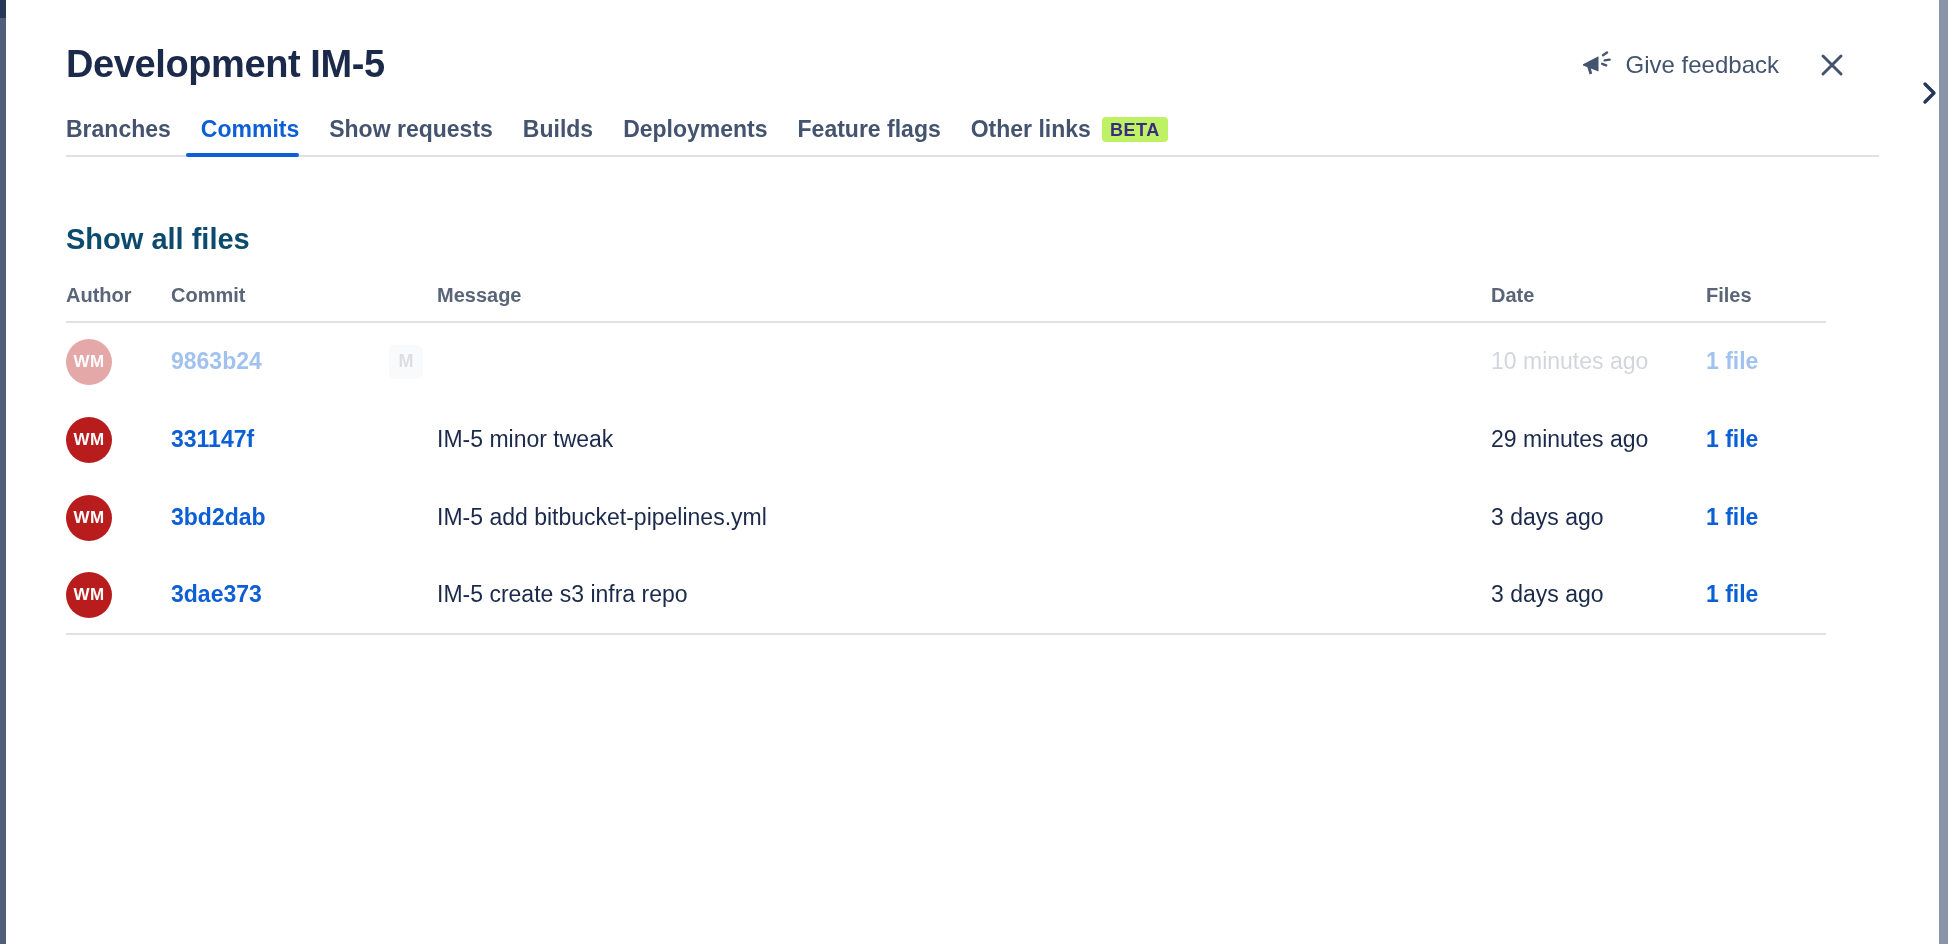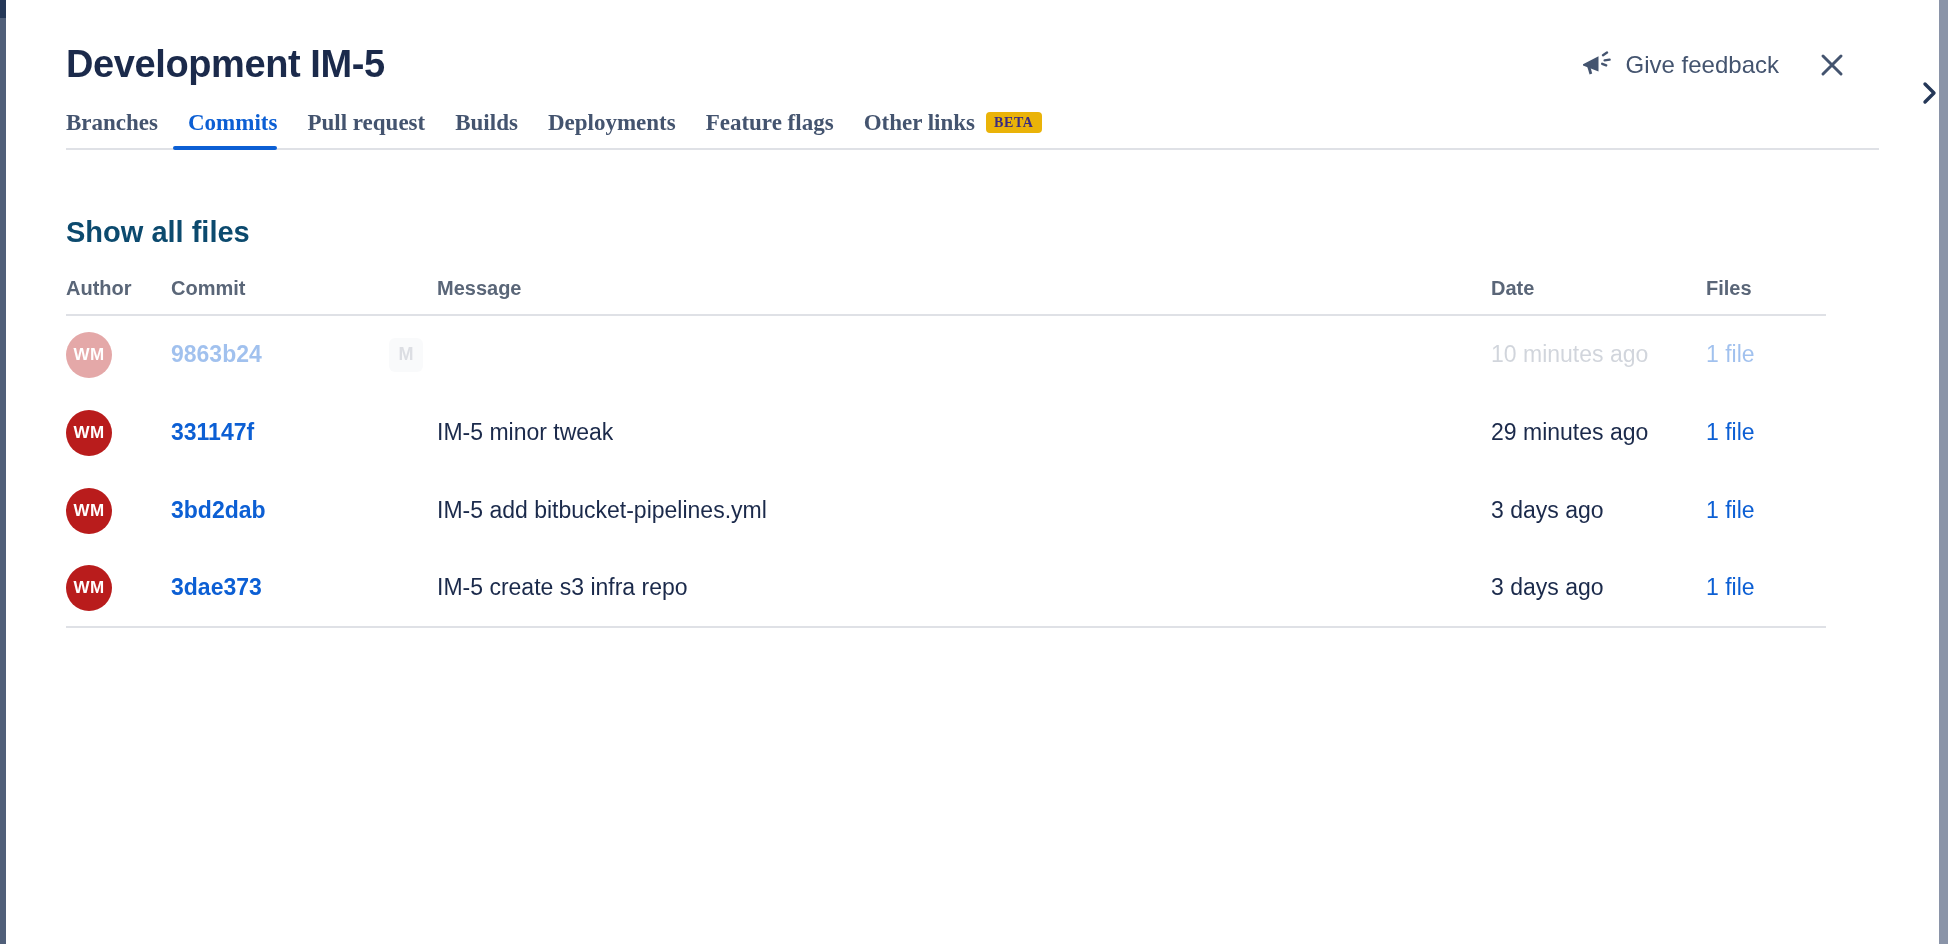--- a/index.html
+++ b/index.html
@@ -90,24 +90,23 @@
   .feedback-icon { display: flex; align-items: center; }
   .close-btn {
     display: flex; align-items: center; justify-content: center;
     width: 34px; height: 34px;
     color: #44546f;
     cursor: pointer;
   }
 
   
   .tabs-wrap {
-    margin-top: 24px;
+    margin-top: 30px;
     padding: 0 60px 0 60px;
     position: relative;
-    font-family: Liberation Serif, serif;
   }
   .tabs {
     display: flex;
     align-items: flex-end;
     gap: 0;
     border-bottom: 2px solid #dfe1e6;
     position: relative;
   }
   .tab {
     font-size: 23px;
@@ -126,23 +125,23 @@
   .tab.active::after {
     content: "";
     position: absolute;
     left: 0; right: 15px;
     bottom: -2px;
     height: 4px;
     background: #0c5fd4;
     border-radius: 2px;
   }
   .beta-badge {
-    background: #eab308;
+    background: #bef264;
     color: #3a2b80;
-    font-size: 14px;
+    font-size: 18px;
     font-weight: bold;
     letter-spacing: 0.6px;
     border-radius: 4px;
     padding: 4px 8px 3px 8px;
     line-height: 1;
   }
 
   
   .repo-row {
     display: flex;
@@ -260,21 +259,21 @@
     text-overflow: ellipsis;
   }
   .msg-text.muted { color: #8993a4; }
   .date-text {
     font-size: 23px;
     color: #1b2a4b;
   }
   .date-text.muted { color: #8993a4; }
   .files-link {
     font-size: 23px;
-    font-weight: normal;
+    font-weight: bold;
     color: #0c5fd4;
     cursor: pointer;
   }
   .msg-indent { padding-left: 48px; }
 </style>
 </head>
 <body>
 
 <div class="app">
 
@@ -316,21 +315,21 @@
 
     <div class="tabs-wrap">
       <div class="tabs">
         <div class="tab">
           <span>Branches</span>
         </div>
         <div class="tab active">
           <span>Commits</span>
         </div>
         <div class="tab">
-          <span>Pull request</span>
+          <span>Show requests</span>
         </div>
         <div class="tab">
           <span>Builds</span>
         </div>
         <div class="tab">
           <span>Deployments</span>
         </div>
         <div class="tab">
           <span>Feature flags</span>
         </div>

